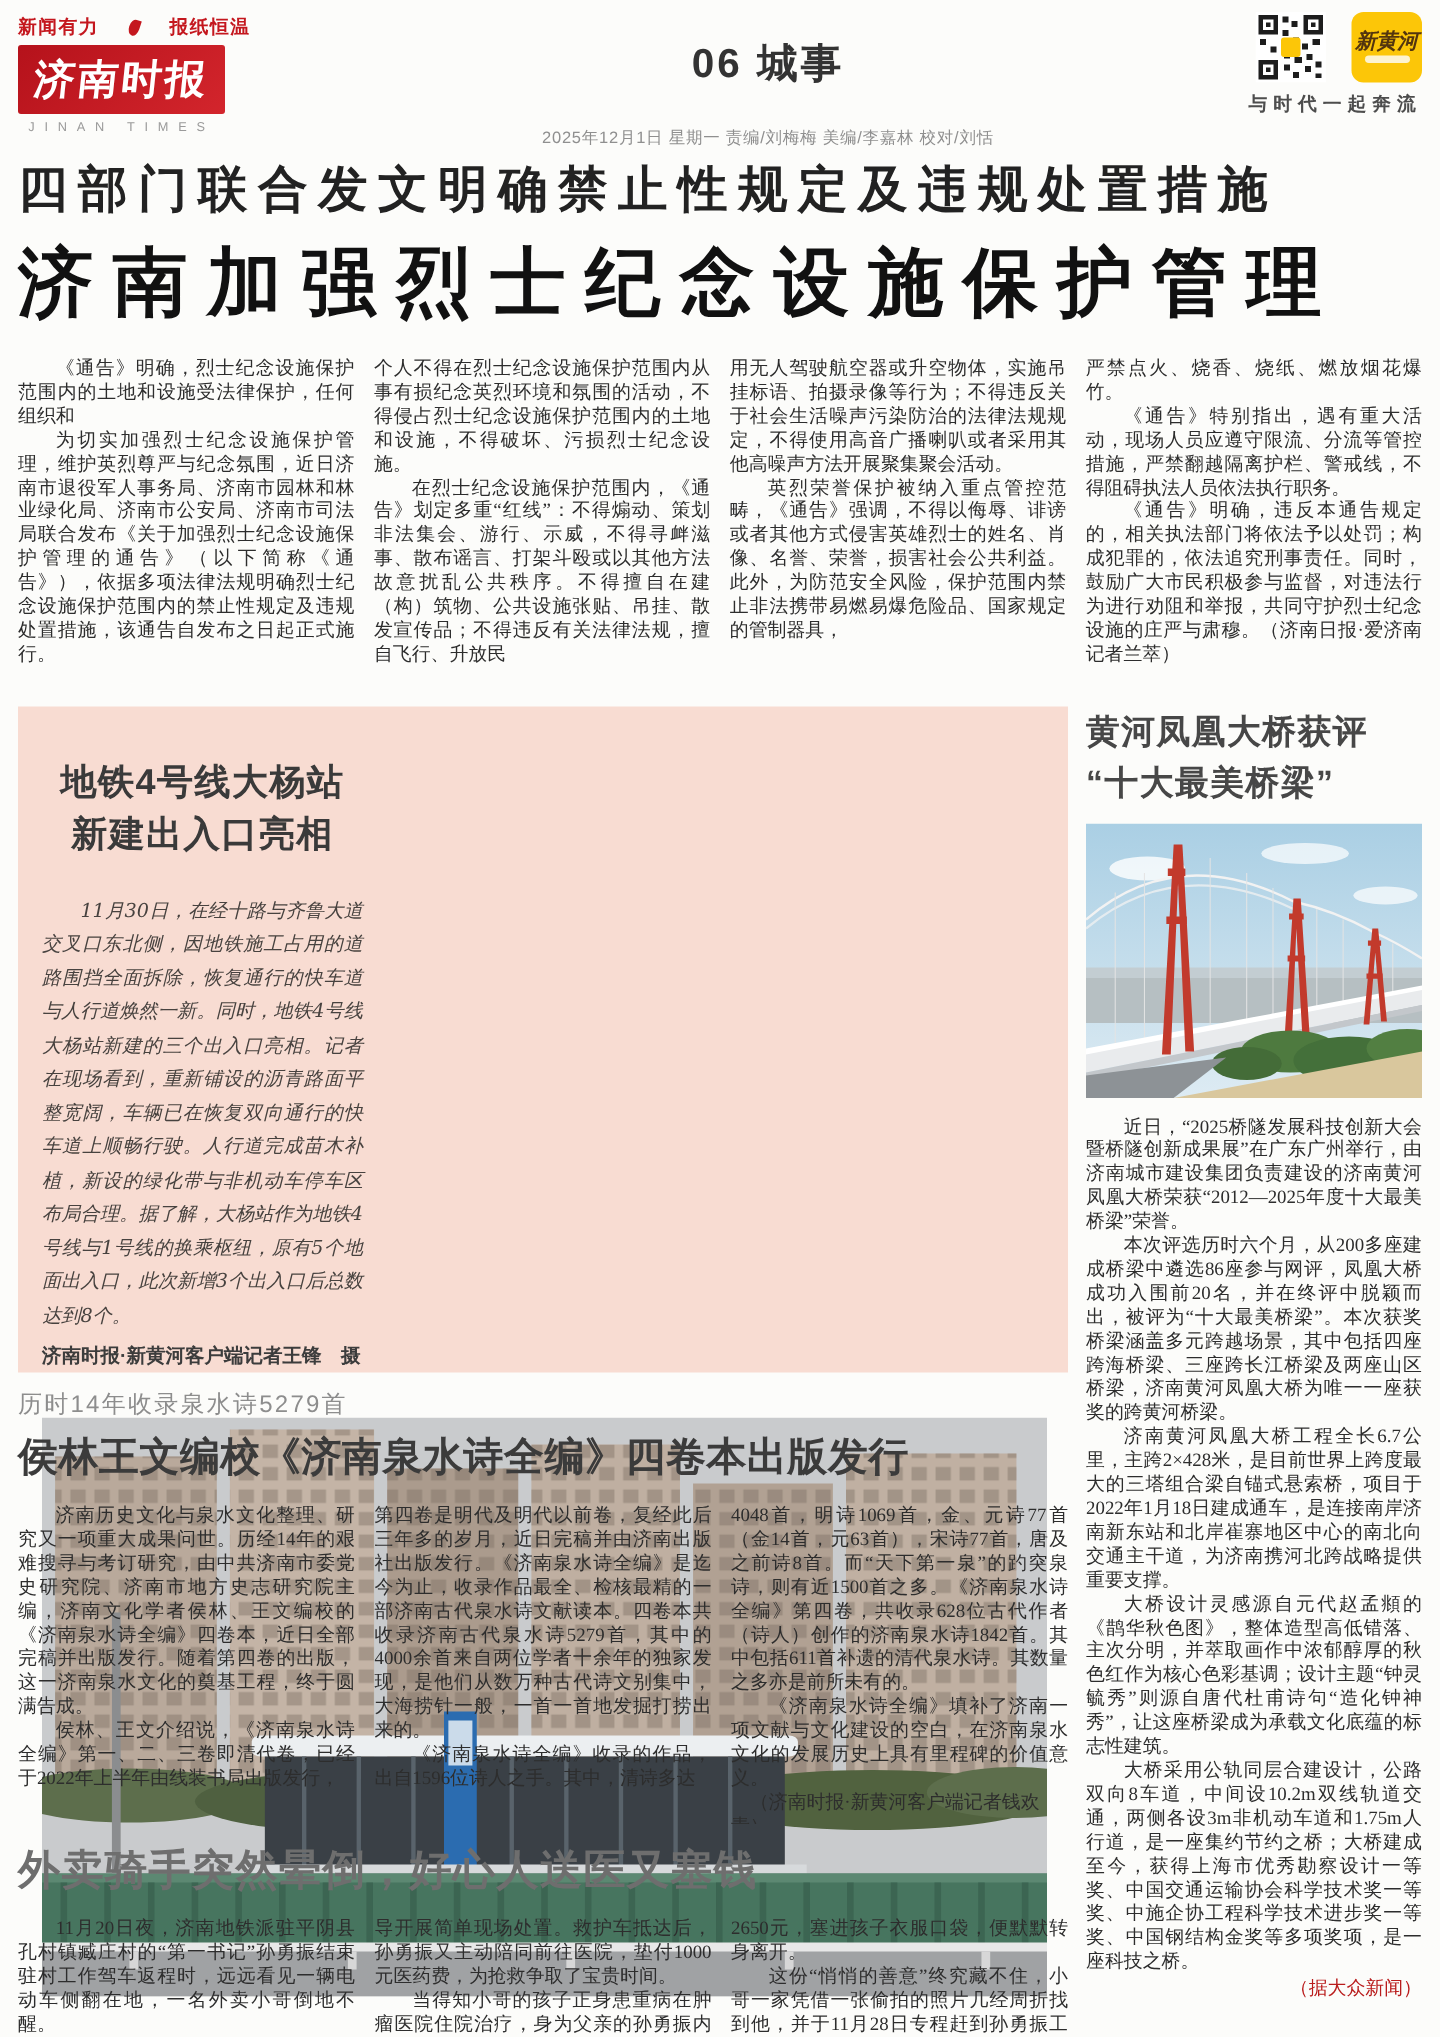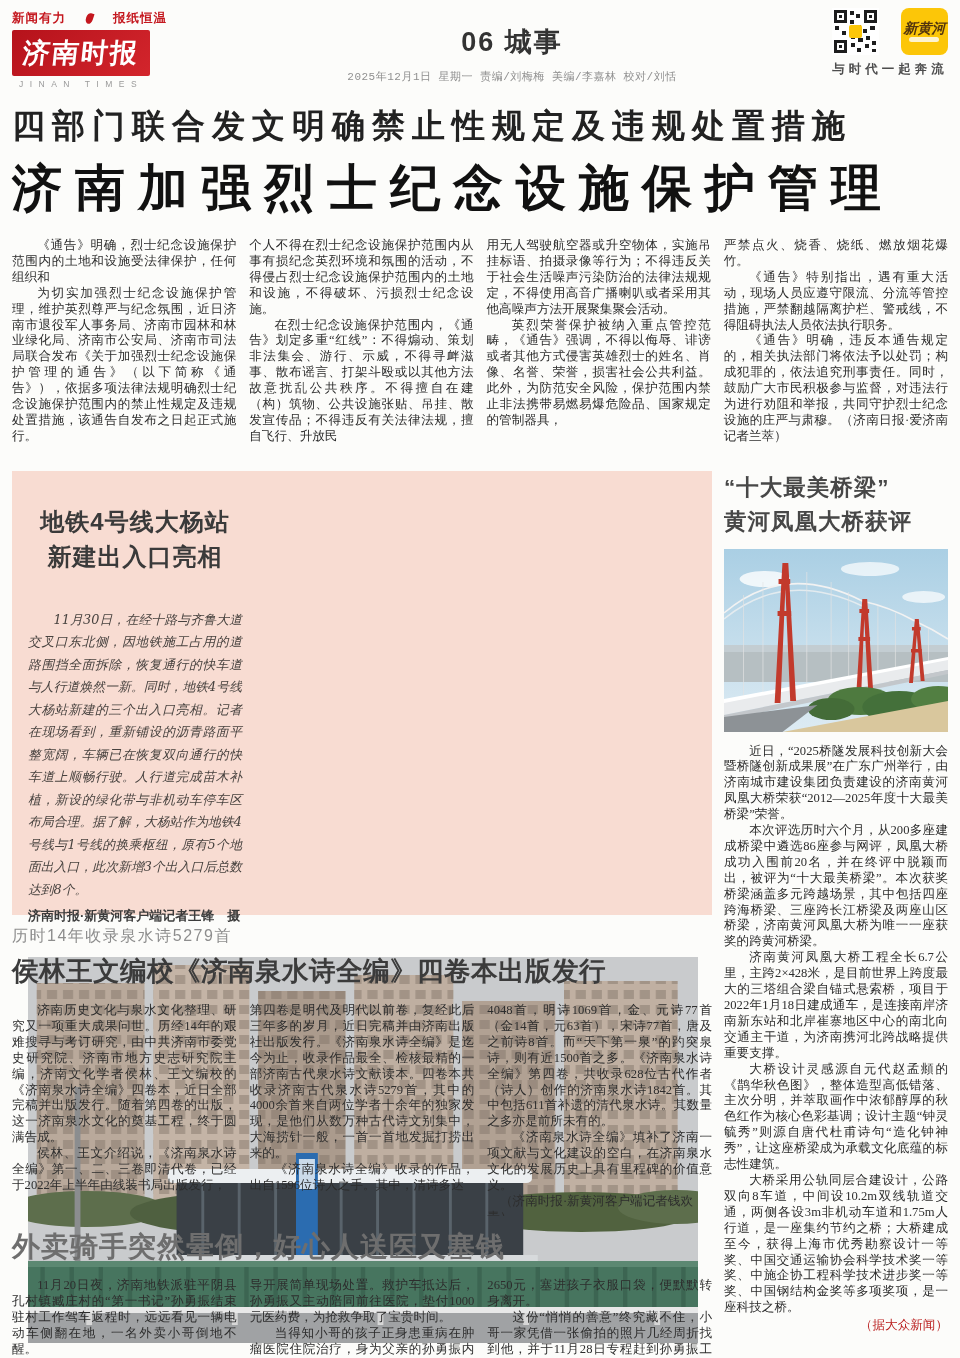--- a/index.html
+++ b/index.html
@@ -18,23 +18,23 @@
   .flame { display:inline-block; width:7px; height:11px; background:#c4171e;
            border-radius:60% 0 60% 60%; transform:rotate(18deg); margin:0 1px; }
   .logo-box { margin-top:3px; width:138px; height:46px; background:linear-gradient(135deg,#b5121b,#d3252c);
               display:flex; align-items:center; justify-content:center; border-radius:2px; }
   .logo-box span { color:#fff; font-size:27px; font-weight:bold; font-family:"DejaVu Serif", serif;
                    transform:skewX(-6deg); letter-spacing:2px; }
   .logo-sub { font-family:"Liberation Sans", sans-serif; font-size:8.5px; color:#9a9a9a;
               letter-spacing:6.5px; margin-top:3px; text-align:center; width:138px; }
   .mh-center { text-align:center; padding-top:16px; }
   .section-title { font-family:"Liberation Sans", sans-serif; font-size:27px; font-weight:900; color:#333; letter-spacing:2px; }
-  .dateline { margin-top:9px; font-family:Liberation Mono, monospace; font-size:11px; color:#8f8f8f; letter-spacing:0.5px; }
+  .dateline { margin-top:24px; font-family:Liberation Sans, sans-serif; font-size:11px; color:#8f8f8f; letter-spacing:0.5px; }
   .mh-right { width:116px; text-align:center; }
-  .brand-row { display:flex; gap:17px; justify-content:space-between; }
+  .brand-row { display:flex; gap:17px; justify-content:flex-end; }
   .qr { width:47px; height:47px; }
   .brand-logo { width:47px; height:47px; background:#fcc608; border-radius:8px;
                 display:flex; flex-direction:column; align-items:center; justify-content:center; }
   .brand-logo .b1 { font-family:"DejaVu Serif", serif; font-weight:bold; font-style:italic;
                     color:#53350e; font-size:14px; letter-spacing:0; line-height:1.05; }
   .brand-logo .b2 { width:30px; height:5px; background:#fdf3cf; border-radius:3px; margin-top:2px; }
   .slogan { margin-top:6px; font-family:"Liberation Sans", sans-serif; font-size:12.5px; font-weight:bold;
             color:#4d4d4d; letter-spacing:4px; white-space:nowrap;text-align:center; }
   
   .lead { margin-top:8px; }
@@ -48,21 +48,21 @@
   .para.cont { text-indent:0; }
   
   .main-grid { display:flex; gap:12px; margin-top:14px; }
   .left-col { width:700px; }
   .right-col { flex:1; }
   
   .metro-box { height:444px; background:#f8dcd2; display:flex; padding:16px 14px 12px 16px; gap:14px;flex-direction:column; }
   .metro-text { width:214px; display:flex; flex-direction:column; }
   .metro-title { font-family:"Liberation Sans", sans-serif; font-weight:900; color:#3a3a3a;
                  font-size:24px; line-height:1.45; text-align:center; margin-top:18px; letter-spacing:1px; }
-  .metro-body { margin-top:34px; font-family:"DejaVu Serif", serif; font-style:italic;
+  .metro-body { margin-top:22px; font-family:"DejaVu Serif", serif; font-style:italic;
                 font-size:12.8px; line-height:22.5px; text-align:justify; text-indent:2em; color:#47423f; }
   .metro-byline { margin-top:4px; font-family:"Liberation Sans", sans-serif; font-weight:bold;
                   font-size:13px; line-height:1.7; color:#3c3c3c; }
   .metro-photo { flex:1; margin-top:16px; height:386px; }
   .metro-photo svg { width:100%; height:100%; display:block; }
   
   .poems { margin-top:11px; }
   .poems-kicker { font-family:"Liberation Sans", sans-serif; font-size:16px; color:#8d8d8d; letter-spacing:1.5px; }
   .poems-title { font-family:"Liberation Sans", sans-serif; font-size:26.5px; font-weight:900;
                  color:#3b3b3b; letter-spacing:0.5px; margin-top:6px; }
@@ -312,22 +312,22 @@
             <p class="para cont">2650元，塞进孩子衣服口袋，便默默转身离开。</p>
             <p class="para">这份“悄悄的善意”终究藏不住，小哥一家凭借一张偷拍的照片几经周折找到他，并于11月28日专程赶到孙勇振工作的地方当面感谢。</p>
 
           </div>
         </div>
       </div>
     </div>
 
     <div class="right-col">
       <div class="bridge-title">
+        <div>黄河凤凰大桥获评</div>
         <div>“十大最美桥梁”</div>
-        <div>黄河凤凰大桥获评</div>
       </div>
       <div class="bridge-photo">
         <svg viewBox="0 0 230 183" preserveAspectRatio="none">
           <defs>
             <linearGradient id="skyg" x1="0" y1="0" x2="0" y2="1">
               <stop offset="0" stop-color="#aacfe4"></stop>
                 <stop offset="1" stop-color="#ddebf3"></stop>
             </linearGradient>
           </defs>
           <rect width="230" height="183" fill="url(#skyg)"></rect>

